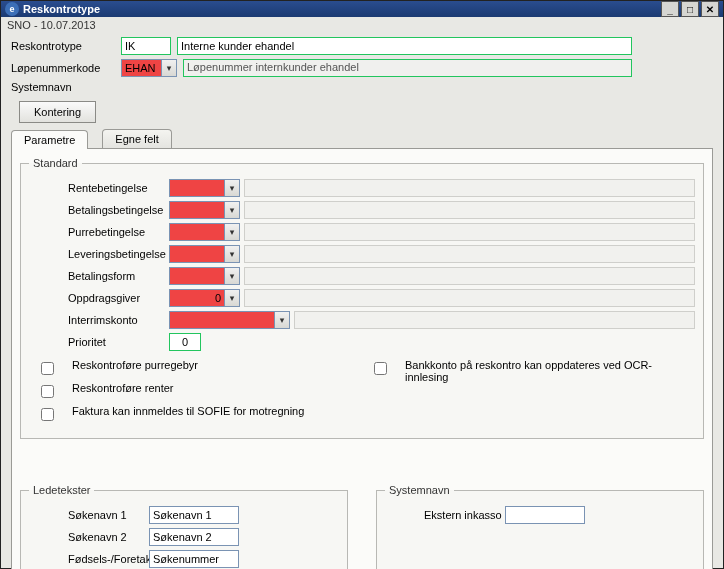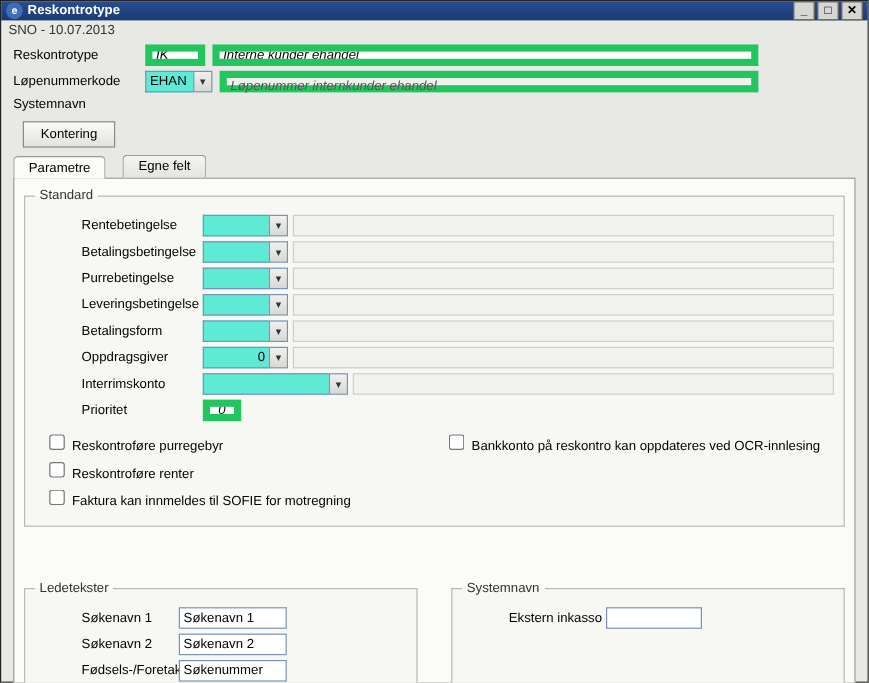--- a/index.html
+++ b/index.html
@@ -7,38 +7,38 @@
   .window { width: 724px; height: 569px; background: #e8e8e4; border: 1px solid #222; position: relative; display: flex; flex-direction: column; }
   .titlebar { height: 22px; background: linear-gradient(#2a4d8f,#1b3a72); color: #fff; display: flex; align-items: center; padding: 0 4px; font-weight: bold; }
   .titlebar .icon { width: 14px; height: 14px; background: #3c6fb7; border-radius: 50%; margin-right: 4px; display: inline-flex; align-items: center; justify-content: center; font-size: 9px; color:#fff; font-weight:bold;}
   .titlebar .title { flex: 1; }
   .titlebar .winbtns { display: flex; gap: 0; }
   .titlebar .winbtn { width: 18px; height: 16px; background: #d6d6d2; border: 1px solid #555; color: #000; display: flex; align-items: center; justify-content: center; margin-left: 2px; cursor: pointer; font-weight:bold; font-size:10px;}
   .subbar { padding: 2px 6px; color: #333; }
   .form-area { padding: 4px 10px 0 10px; }
   .row { display: flex; align-items: center; margin-bottom: 4px; }
   .lbl { width: 110px; color: #000; }
-  .txt { height: 18px; border: 6px solid #22c55e; background: #fff; padding: 1px 3px; font-style: italic; }
+  .txt { height: 18px; border: 1px solid #22c55e; background: #fff; padding: 1px 3px; }
   .txt.readonly { background: #f0f0ee; color:#555; }
   .btn { height: 22px; padding: 0 14px; background: linear-gradient(#fafafa,#e2e2de); border: 1px solid #8a8a86; cursor: pointer; margin: 4px 0 6px 8px; }
   .tabs-wrap { margin: 0 10px 10px 10px; flex: 1; display:flex; flex-direction:column;}
   .tabstrip { display: flex; align-items: flex-end; position: relative; z-index: 2; }
   .tab { padding: 3px 12px; border: 1px solid #9a9a96; border-bottom: none; background: linear-gradient(#f4f4f0,#e4e4e0); border-top-left-radius: 4px; border-top-right-radius: 4px; margin-right: 14px; cursor: pointer; }
   .tab.active { background: #fbfbf9; font-weight: normal; position: relative; top: 1px; }
   .tabpanel { border: 1px solid #9a9a96; background: #fbfbf9; flex:1; padding: 8px; }
   fieldset { border: 1px solid #b8b8b4; margin: 0 0 8px 0; padding: 6px 8px 10px 8px; background:#f7f7f4;}
   legend { padding: 0 4px; color: #333; }
   .fs-row { display: flex; align-items: center; margin: 4px 0; }
   .fs-lbl { width: 140px; color: #000; padding-left: 39px; }
   .combo { display:inline-flex; }
-  .combo input { height:18px; border:1px solid #7a93b3; border-right:none; padding:1px 3px; background:#5eead4;}
+  .combo input { height:18px; border:1px solid #7a93b3; border-right:none; padding:1px 3px; background:#ef4444;}
   .combo .drop { width:16px; height:18px; border:1px solid #7a93b3; background:linear-gradient(#f0f0f0,#d8d8d4); display:flex; align-items:center; justify-content:center; cursor:pointer;}
   .combo .drop::after { content:"▾"; font-size:9px; color:#333;}
   .desc { flex:1; height:18px; border:1px solid #cfcfcb; background:#f1f1ee; margin-left:4px;}
-  .chk-row { display:flex; align-items:flex-end; margin:4px 0 4px 8px;}
+  .chk-row { display:flex; align-items:flex-start; margin:4px 0 4px 8px;gap:12px;}
   .chk-row input { margin-right:6px;}
   .dual { display:flex; gap:28px;margin-top:45px;}
   .dual fieldset { flex:1; }
   .small-input { width:90px; height:18px; border:1px solid #7a93b3; background:#fff; padding:1px 3px;}
   .two-col-chk { display:flex; }
   .two-col-chk > div { flex:1; }
 </style>
 </head>
 <body>
 

